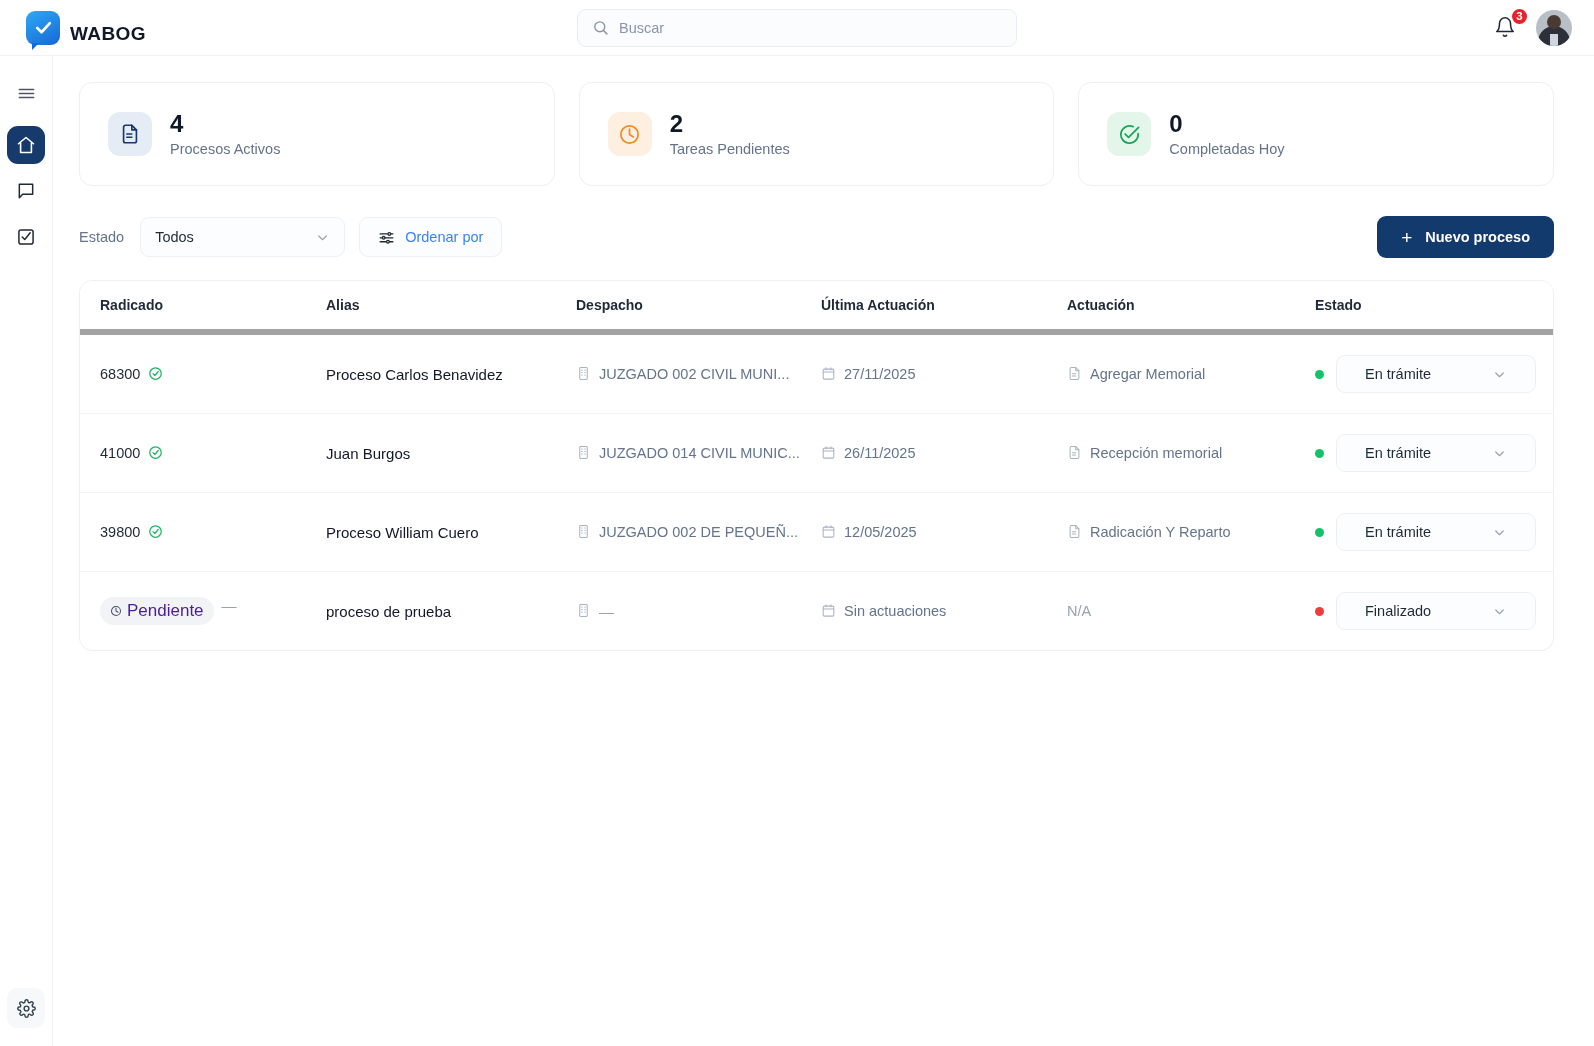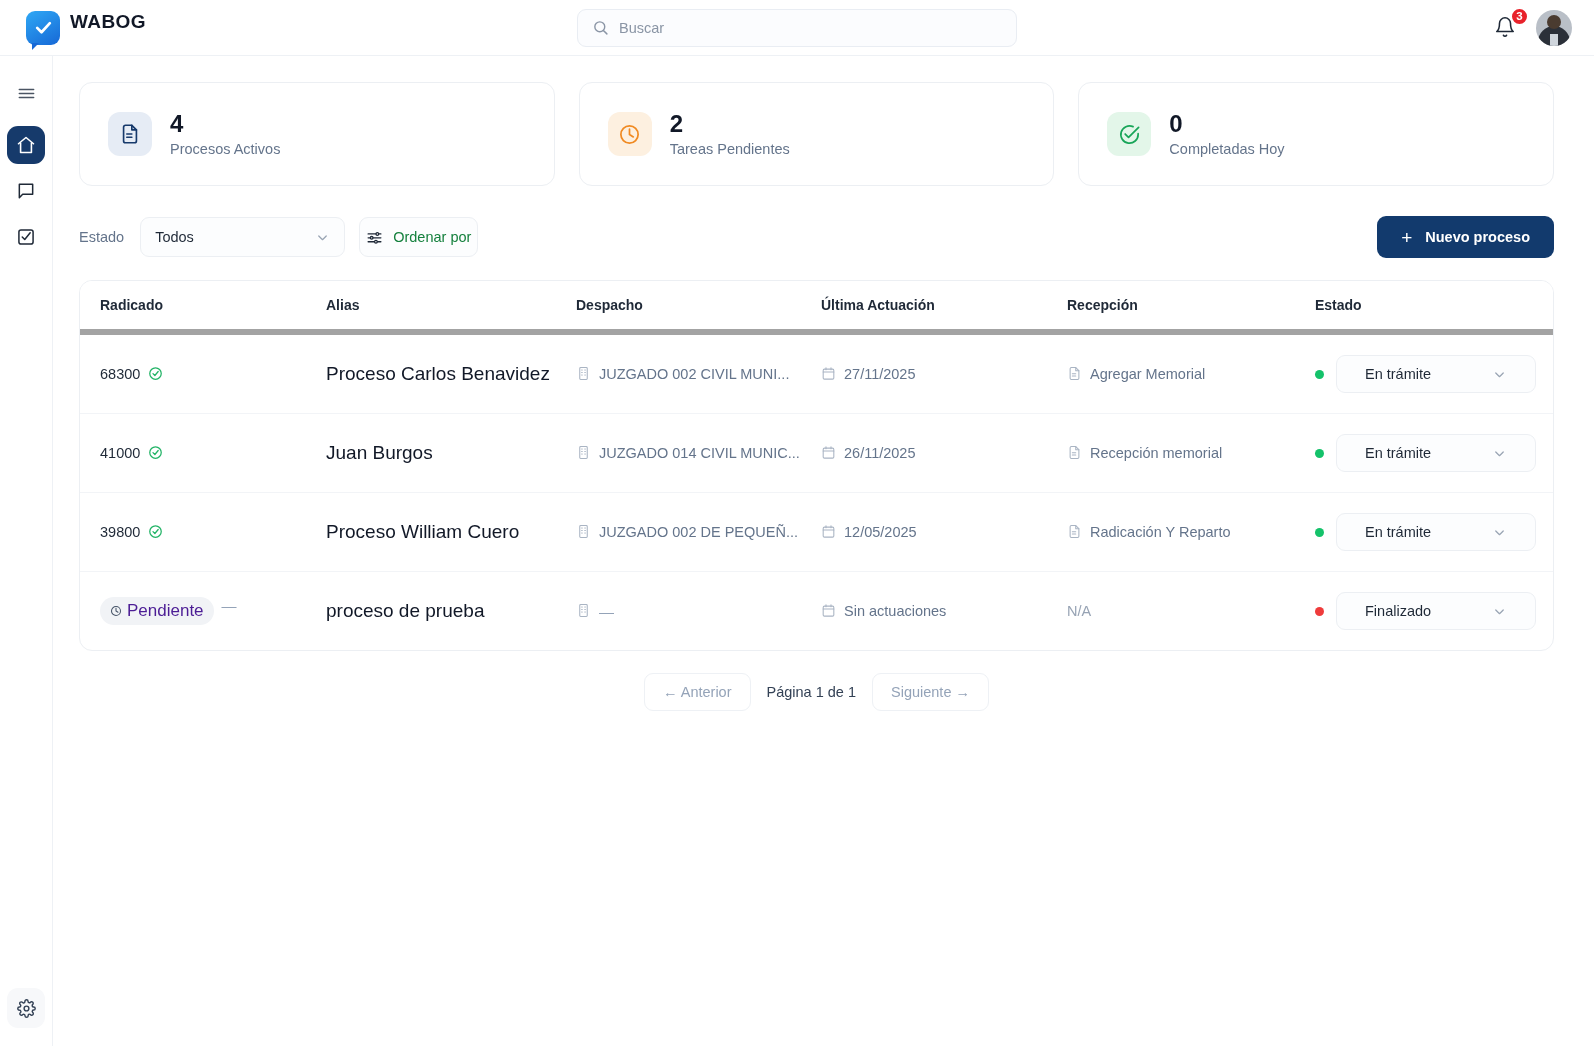--- a/index.html
+++ b/index.html
@@ -13,21 +13,21 @@
   .app { display: flex; width: 1594px; height: 1046px; flex-direction: column; }
 
   
   .topbar {
     height: 56px; min-height: 56px;
     background: #ffffff;
     border-bottom: 1px solid #eef1f5;
     display: flex; align-items: center;
     position: relative;
   }
-  .brand { display: flex; align-items: flex-start; gap: 10px; padding-left: 26px; width: 300px; }
+  .brand { display: flex; align-items: flex-end; gap: 10px; padding-left: 26px; width: 300px; }
   .brand-mark {
     width: 34px; height: 34px; border-radius: 9px;
     background: linear-gradient(150deg, #2fa8f5 0%, #1668d6 100%);
     display: flex; align-items: center; justify-content: center;
     position: relative;
   }
   .brand-mark:after{
     content:""; position:absolute; left:6px; bottom:-5px;
     border-left: 7px solid #1668d6;
     border-bottom: 7px solid transparent;
@@ -114,22 +114,22 @@
   
   .filters { display: flex; align-items: center; gap: 14px; margin-top: 30px; }
   .filter-label { font-size: 14.5px; color: #64748b; margin-right: 2px; }
   .select-box {
     width: 205px; height: 40px; border: 1px solid #eceff3; border-radius: 9px;
     background: #fcfdfe; display: flex; align-items: center; justify-content: space-between;
     padding: 0 14px; font-size: 14.5px; color: #1f2937; cursor: pointer;
   }
   .sort-btn {
     height: 40px; border: 1px solid #eceff3; border-radius: 9px; background: #fcfdfe;
-    display: flex; align-items: center; gap: 10px; padding: 0 6px;
-    font-size: 14.5px; color: #15803d; cursor: pointer;
+    display: flex; align-items: center; gap: 10px; padding: 0 18px;
+    font-size: 14.5px; color: #3b82f6; cursor: pointer;
   }
   .new-btn {
     margin-left: auto; height: 42px; border-radius: 9px; background: #123a6d;
     color: #fff; font-size: 14.5px; font-weight: bold;
     display: flex; align-items: center; gap: 13px; padding: 0 24px; cursor: pointer;
     border: none; font-family: inherit;
   }
   .plus { font-size: 19px; font-weight: normal; line-height: 1; }
 
   
@@ -151,21 +151,21 @@
   tbody td:first-child { padding-left: 20px; }
   .col-rad { width: 246px; }
   .col-alias { width: 250px; }
   .col-desp { width: 245px; }
   .col-ult { width: 246px; }
   .col-act { width: 248px; }
   .col-est { width: auto; }
 
   .cell-flex { display: flex; align-items: flex-start; gap: 8px; }
   .rad-num { font-size: 14.5px; color: #1f2937; }
-  .alias { font-size: 19px; color: #111827; }
+  .alias { font-size: 15px; color: #111827; }
   .muted { color: #64748b; font-size: 14.5px; }
   .muted-light { color: #97a3b4; font-size: 14.5px; }
   .ico { color: #a9b4c3; flex-shrink: 0; display: flex; }
   .truncate { overflow: hidden; text-overflow: ellipsis; white-space: nowrap; }
 
   .pill {
     display: inline-flex; align-items: center; gap: 5px;
     background: #f1f3f6; color: #4c1d95; border-radius: 999px;
     padding: 4px 10px; font-size: 17px;
   }
@@ -358,21 +358,21 @@
       </div>
 
       <div class="table-card">
         <table>
           <thead>
             <tr>
               <th class="col-rad">Radicado</th>
               <th class="col-alias">Alias</th>
               <th class="col-desp">Despacho</th>
               <th class="col-ult">Última Actuación</th>
-              <th class="col-act">Recepción</th>
+              <th class="col-act">Actuación</th>
               <th class="col-est">Estado</th>
             </tr>
           </thead>
           <tbody>
 
             <tr>
               <td>
                 <div class="cell-flex">
                   <span class="rad-num">68300</span>
                   <span>
@@ -649,21 +649,16 @@
                     </span>
                   </div>
                 </div>
               </td>
             </tr>
 
           </tbody>
         </table>
       </div>
 
-      <div class="pagination">
-        <button class="page-btn">← Anterior</button>
-        <span class="page-info">Página 1 de 1</span>
-        <button class="page-btn">Siguiente →</button>
-      </div>
 
     </div>
   </div>
 </div>
 
 </body></html>

